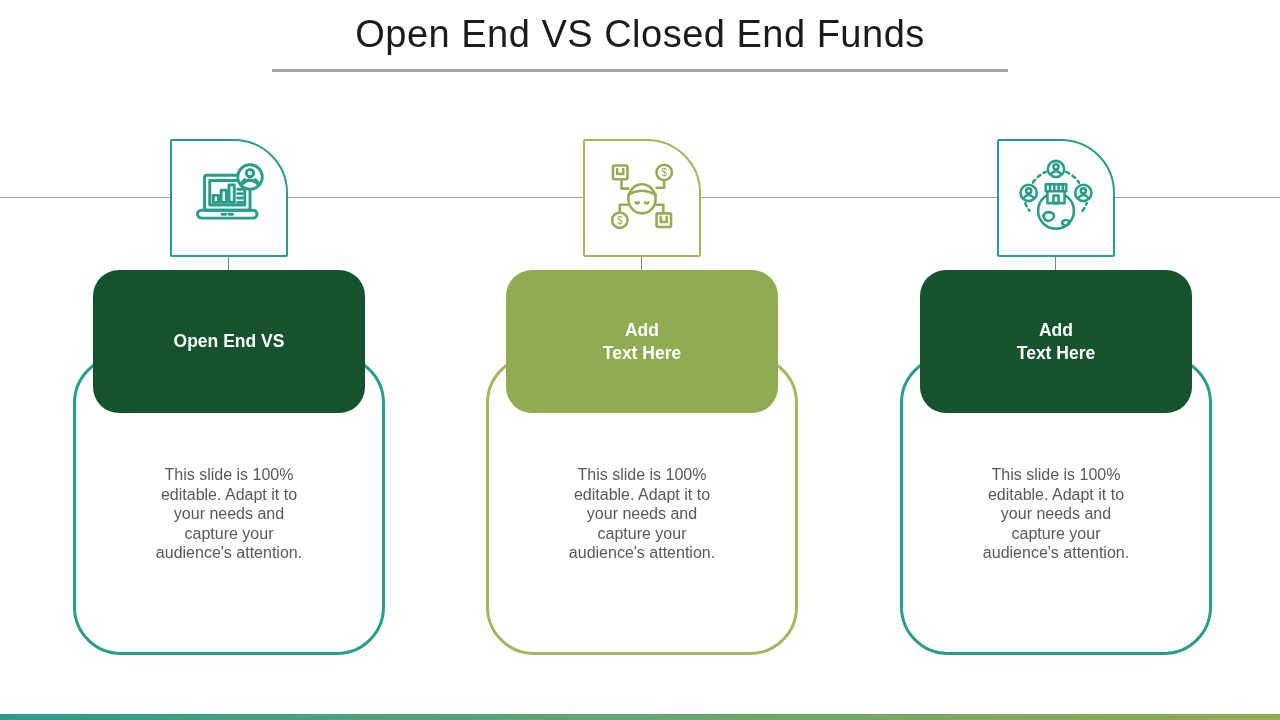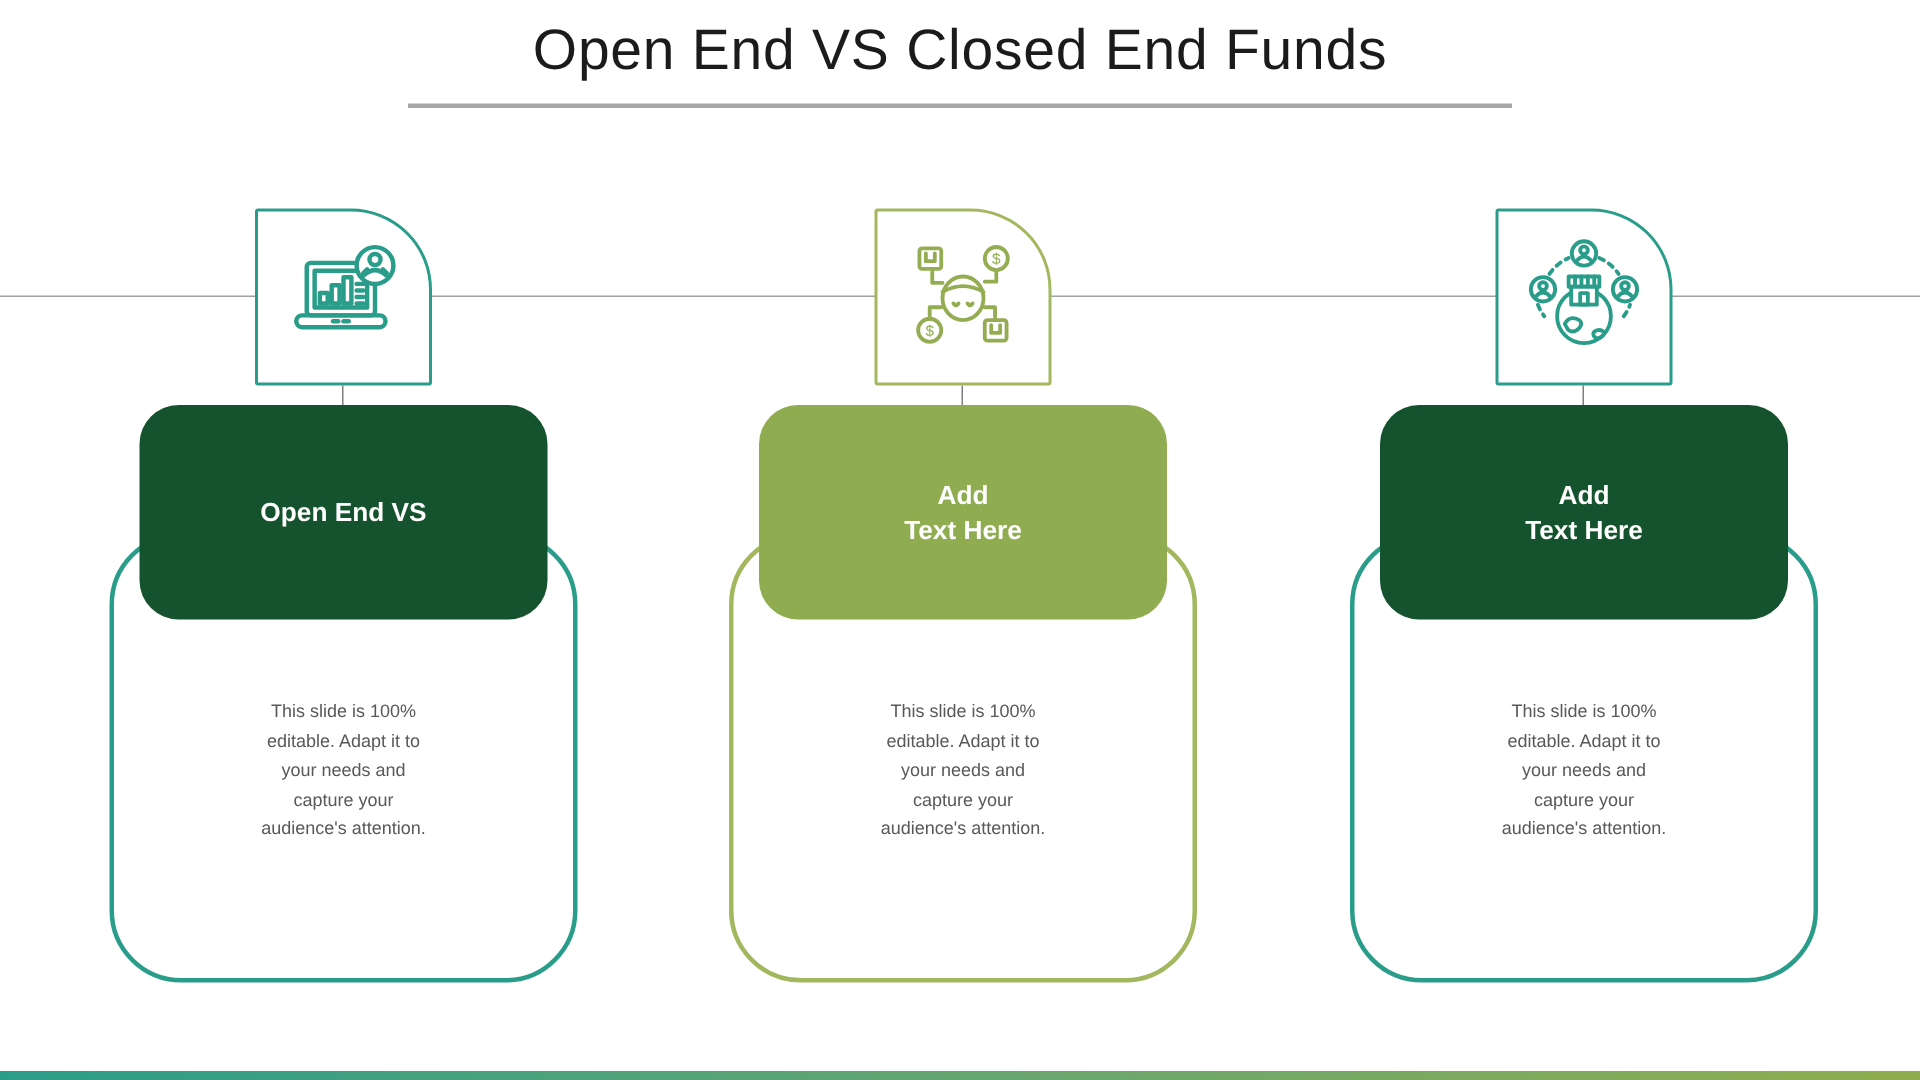--- a/index.html
+++ b/index.html
@@ -50,21 +50,21 @@
     position:absolute; left:20px; top:270px; width:272px; height:143px;
     border-radius:26px; z-index:3; display:flex; flex-direction:column;
     justify-content:center; text-align:center; color:#ffffff;
     font-weight:bold; font-size:17.5px; line-height:23px;
   }
   .accent-teal  .card-header { background:#14532d; }
   .accent-olive .card-header { background:#8fad50; }
 
   .card-body {
     position:absolute; left:30px; top:465px; width:252px; z-index:2;
-    text-align:center; color:#595959; font-size:12px; line-height:19.5px;
+    text-align:center; color:#595959; font-size:16px; line-height:19.5px;
   }
 
   .bottom-bar {
     position:absolute; left:0; bottom:0; width:1280px; height:6px;
     background:linear-gradient(90deg,#2a9d8a 0%, #6aa76e 55%, #8fad4f 100%);
     z-index:4;
   }
   svg { display:block; }
 </style>
 </head>

